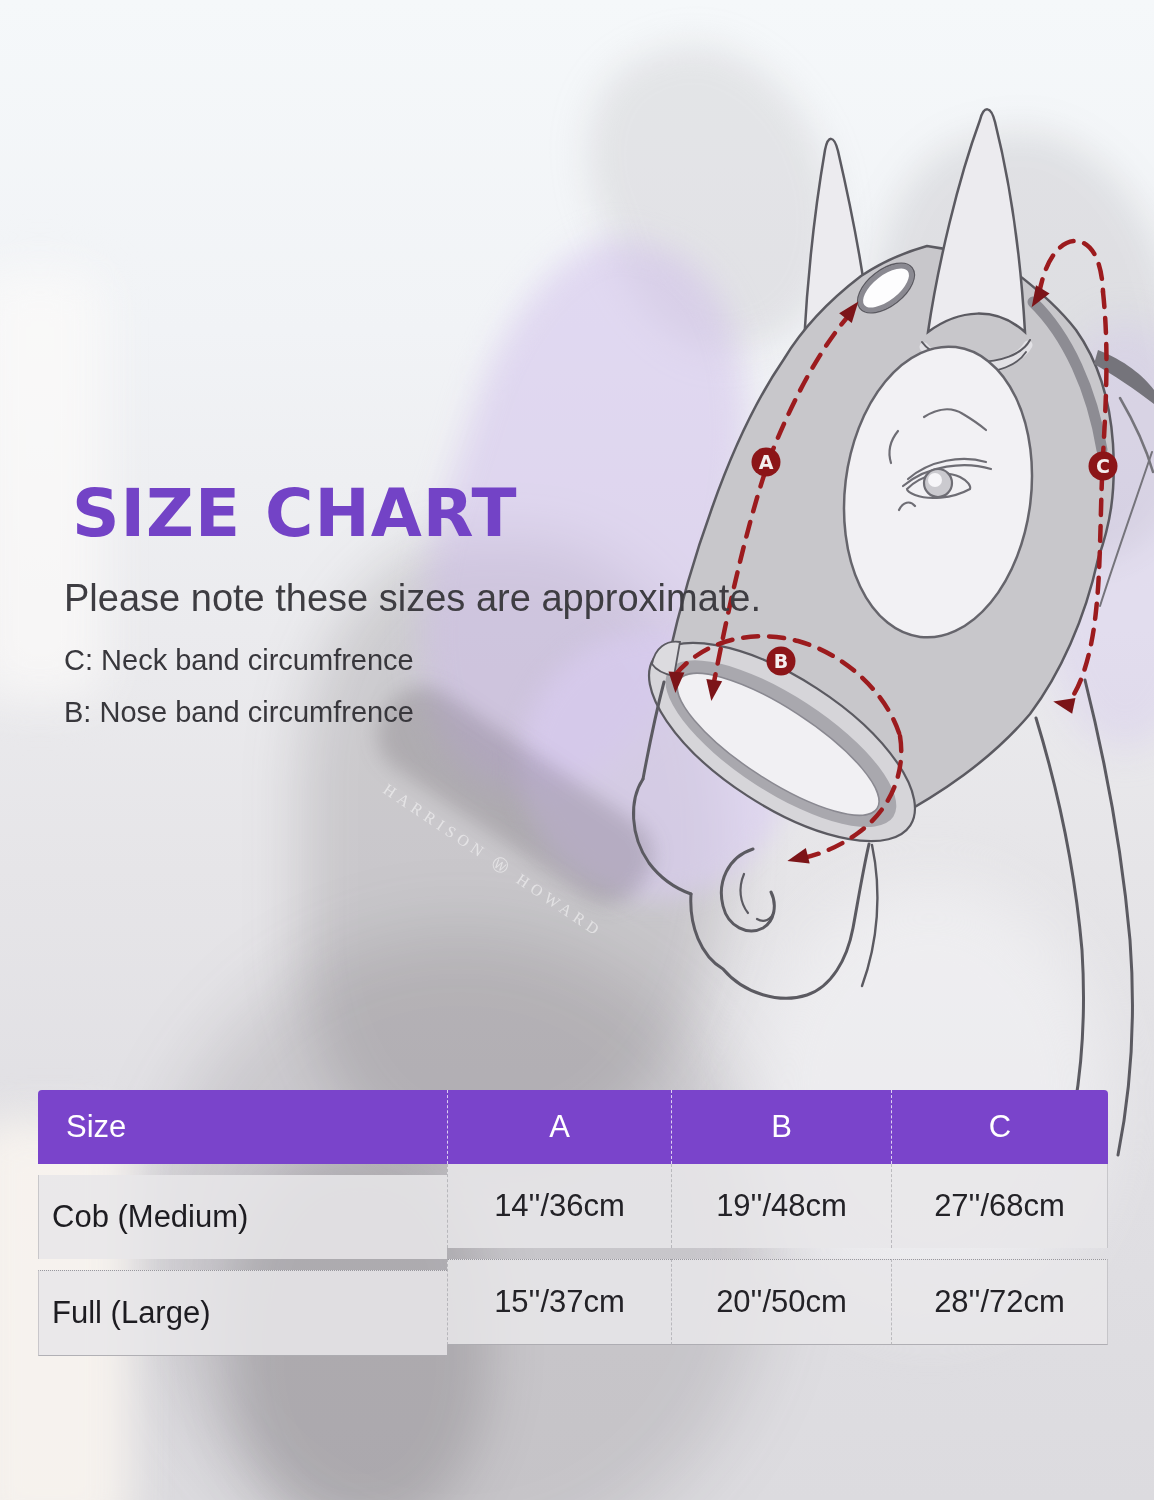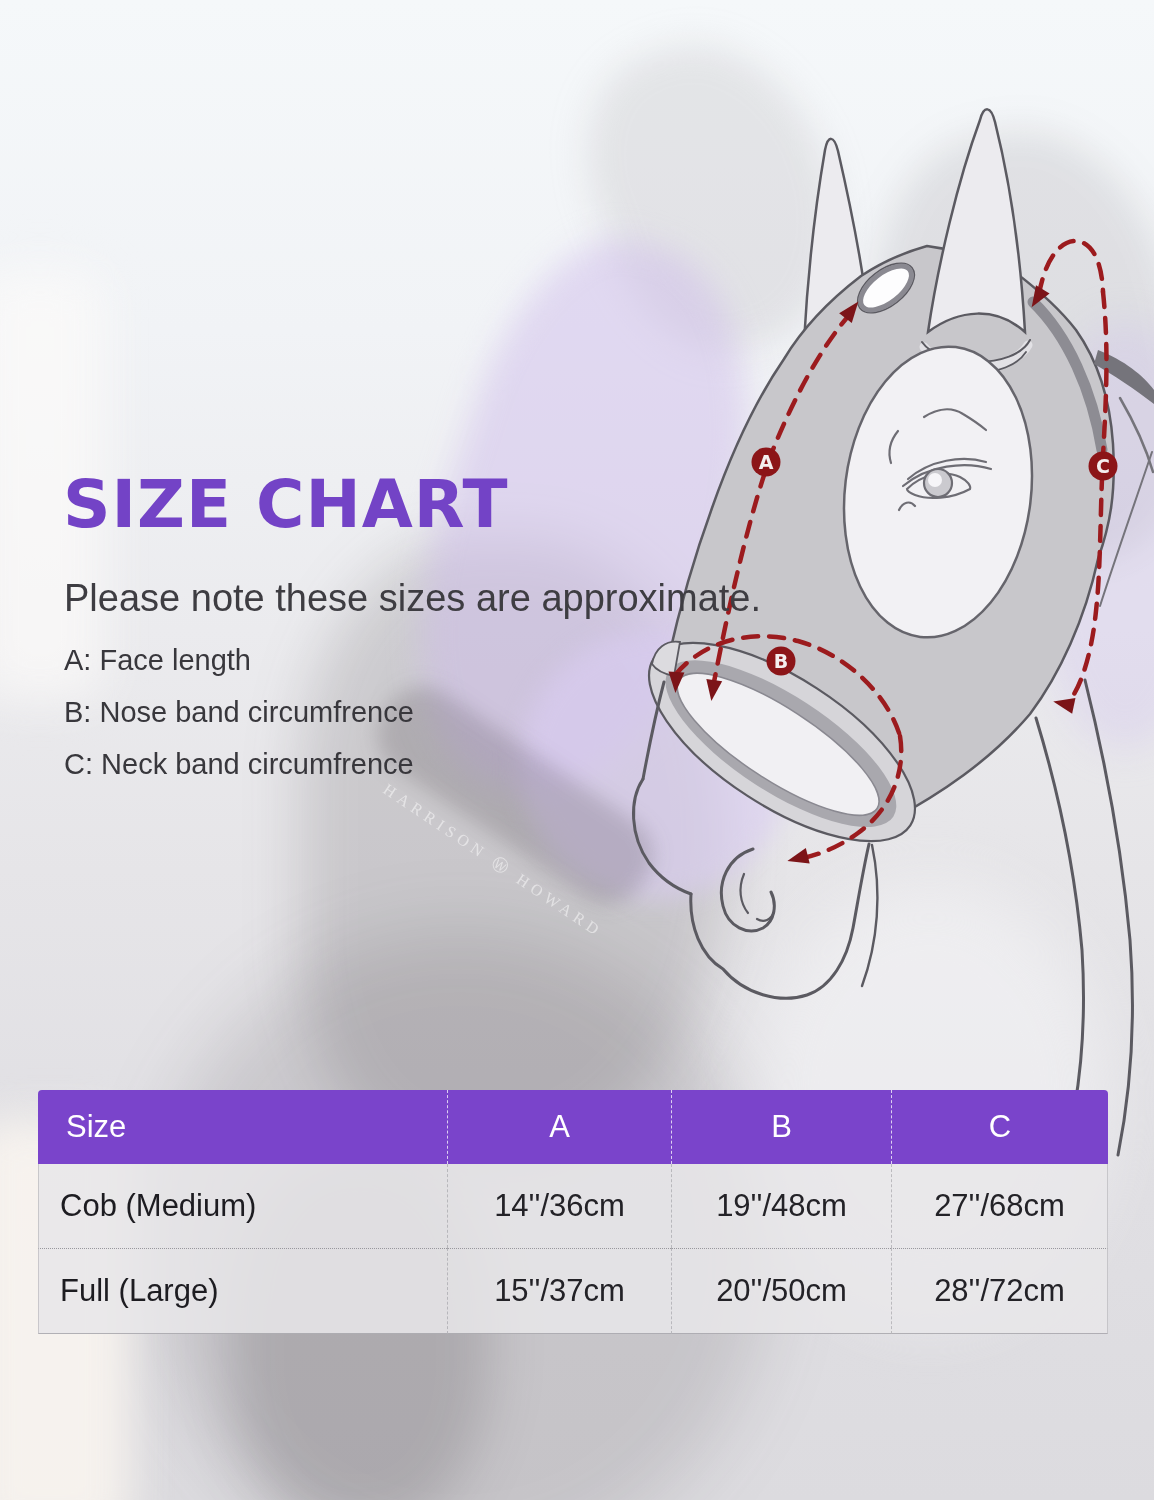--- a/index.html
+++ b/index.html
@@ -18,21 +18,21 @@
   .b-lav2{left:520px;top:630px;width:270px;height:270px;background:rgba(218,205,243,.60);filter:blur(12px);border-radius:50%;}
   .b-lav3{left:1030px;top:320px;width:190px;height:430px;background:rgba(208,192,238,.34);filter:blur(18px);border-radius:50%;}
   .b-strap{left:360px;top:750px;width:310px;height:90px;background:rgba(72,64,72,.22);filter:blur(10px);border-radius:40px;transform:rotate(34deg);}
   .b-fence1{left:-30px;top:1120px;width:160px;height:420px;background:rgba(250,246,240,.85);filter:blur(22px);border-radius:30px;}
   .b-fence2{left:-25px;top:270px;width:130px;height:430px;background:rgba(252,251,249,.70);filter:blur(24px);border-radius:30px;}
   .b-light-mid{left:750px;top:880px;width:360px;height:440px;background:rgba(246,245,248,.55);filter:blur(32px);border-radius:50%;}
 
   .diagram-svg{position:absolute;left:0;top:0;width:1154px;height:1500px;}
 
   .page-title{
-    position:absolute;left:60px;top:462px;margin:3px;
+    position:absolute;left:60px;top:462px;margin:12px;
     font-family:"DejaVu Sans","Liberation Sans",sans-serif;
     font-size:66px;font-weight:700;letter-spacing:1px;color:#7343C6;line-height:1.2;
   }
   .subtitle{
     position:absolute;left:64px;top:576px;margin:0;
     font-size:38px;color:#3e3d42;line-height:1.2;
   }
   .legend{position:absolute;left:64px;top:634px;}
   .legend-line{font-size:29px;color:#38373c;line-height:52px;white-space:nowrap;}
 
@@ -44,21 +44,21 @@
   .th{
     background:#7A44CB;color:#ffffff;height:74px;display:flex;align-items:center;
   }
   .th.c0{padding-left:28px;border-top-left-radius:4px;}
   .th.c3{border-top-right-radius:4px;}
   .th.center,.td.center{justify-content:center;}
   .th.c1,.th.c2,.th.c3{border-left:1px dashed rgba(255,255,255,.75);}
   .td{
     background:rgba(232,230,233,.86);color:#232227;height:84px;display:flex;align-items:center;
   }
-  .td.c0{padding-left:21px;color:#1d1c21;}
+  .td.c0{padding-left:13px;color:#1d1c21;margin-top:11px;}
   .td.c1,.td.c2,.td.c3{border-left:1px dashed rgba(150,149,155,.55);text-align:center;}
 </style>
 </head>
 <body>
 
 <div class="stage">
 
   <div class="blob b-ear-left"></div>
   <div class="blob b-ear-right"></div>
   <div class="blob b-head-dark"></div>
@@ -163,23 +163,22 @@
       <text x="781" y="668" fill="#f4eeee">B</text>
       <circle cx="1103" cy="466" r="14.5" fill="#8C1518"></circle>
       <text x="1103" y="473" fill="#f4eeee">C</text>
     </g>
   </svg>
 
   <h1 class="page-title">SIZE CHART</h1>
   <p class="subtitle">Please note these sizes are approximate.</p>
 
   <div class="legend">
-    <div class="legend-line">A: Face length</div>
+    <div class="legend-line">C: Neck band circumfrence</div>
     <div class="legend-line">B: Nose band circumfrence</div>
-    <div class="legend-line">C: Neck band circumfrence</div>
   </div>
 
   <div class="size-table">
     <div class="th c0">Size</div>
     <div class="th c1 center">A</div>
     <div class="th c2 center">B</div>
     <div class="th c3 center">C</div>
 
     <div class="row1-wrap" style="display:contents">
       <div class="td c0 row1-cell" style="border-left:1px solid rgba(160,159,165,.45)">Cob (Medium)</div>

